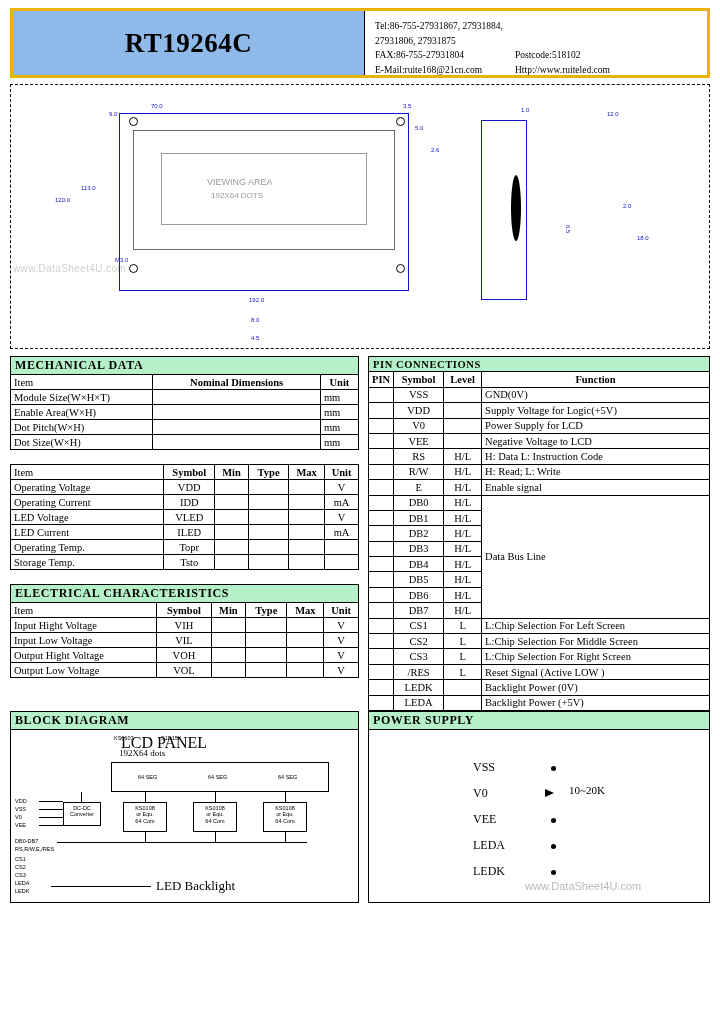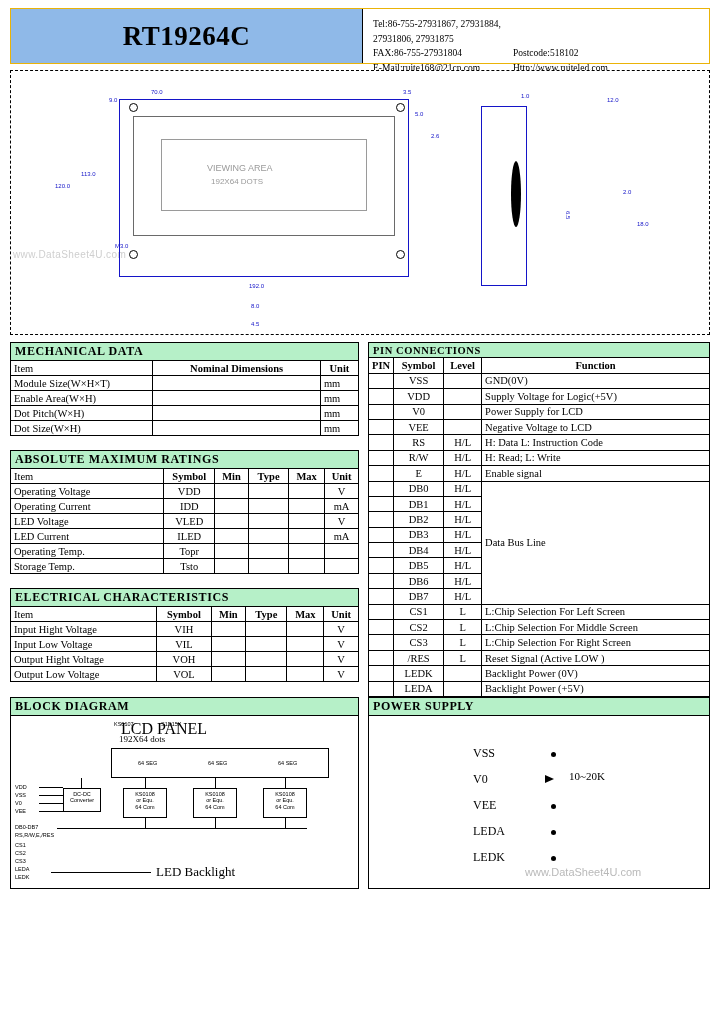--- a/index.html
+++ b/index.html
@@ -14,22 +14,22 @@
   .page{
     position:absolute;
     left:0;top:0;width:720px;height:1012px;
     box-sizing:border-box;
     padding:8px 10px;
   }
   
   .header{
     display:flex;
     align-items:stretch;
-    border:1px solid #eab308;
-    height:56px;
+    border:3px solid #eab308;
+    height:70px;
     box-sizing:border-box;
     justify-content:flex-end;
   }
   .header-left{
     width:352px;
     background:#8fb9e8;
     display:flex;align-items:center;justify-content:center;
     border-right:1px solid #000;
     box-sizing:border-box;
   }
@@ -265,23 +265,20 @@
             <td></td>
             <td>mm</td>
           </tr>
         </tbody>
           </table>
       </div>
 
       <div class="blk">
         <table>
           <tbody>
-              <tr>
-                <td colspan="6" class="sect-title">ABSOLUTE  MAXIMUM  RATINGS</td>
-              </tr>
           <tr>
             <td style="width:145px;">Item</td>
             <td class="c" style="width:48px;font-weight:bold;">Symbol</td>
             <td class="c" style="width:32px;font-weight:bold;">Min</td>
             <td class="c" style="width:38px;font-weight:bold;">Type</td>
             <td class="c" style="width:34px;font-weight:bold;">Max</td>
             <td class="c" style="width:32px;font-weight:bold;">Unit</td>
           </tr>
           <tr>
             <td>Operating  Voltage</td>

